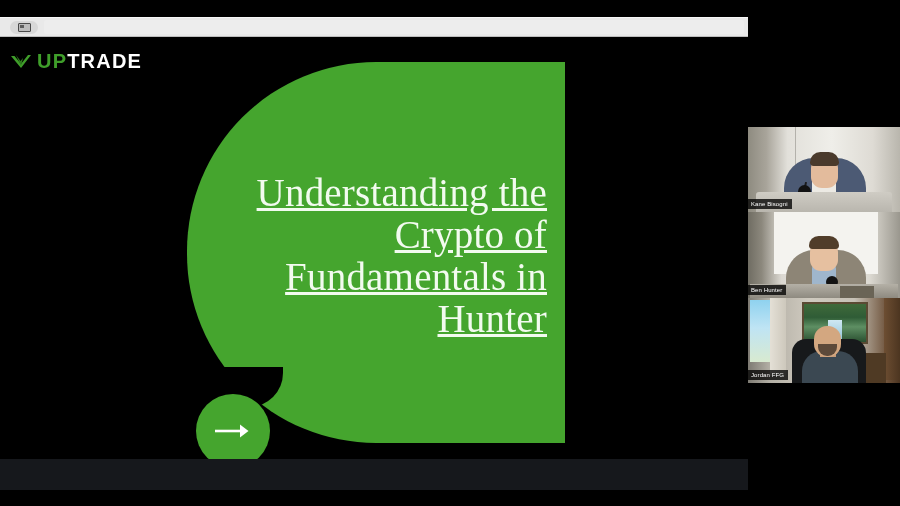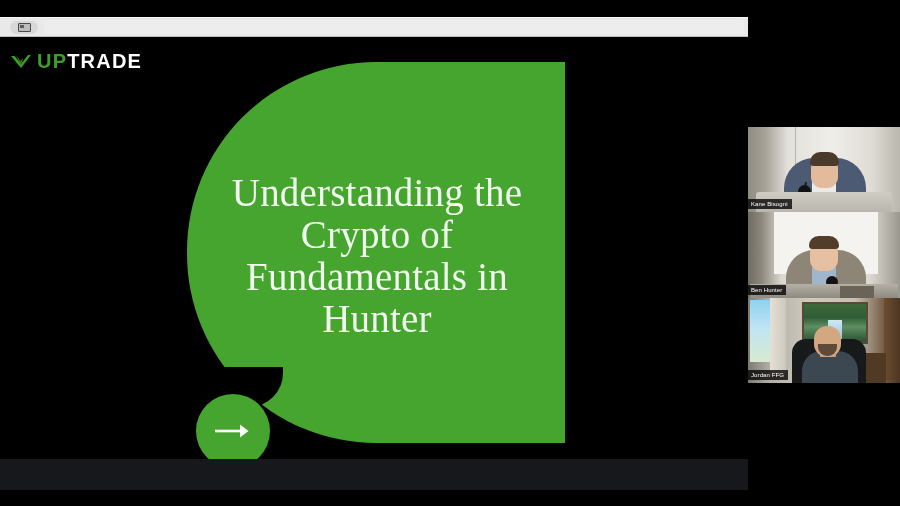--- a/index.html
+++ b/index.html
@@ -146,27 +146,28 @@
     background: #000000;
     border-radius: 0 0 34px 0;
   }
 
   
   .slide-title {
     position: absolute;
     left: 20px;
     top: 110px;
     width: 340px;
-    text-align: center;
+    text-align: right;
     color: #f2fbef;
     font-family: "Liberation Serif", "DejaVu Serif", serif;
     font-size: 39px;
     line-height: 42px;
     font-weight: 400;
     letter-spacing: 0.2px;
+    text-decoration: underline;
   }
 
   
   .next-arrow {
     position: absolute;
     left: 19px;
     top: 357px;
     width: 54px;
     height: 24px;
     display: flex;

